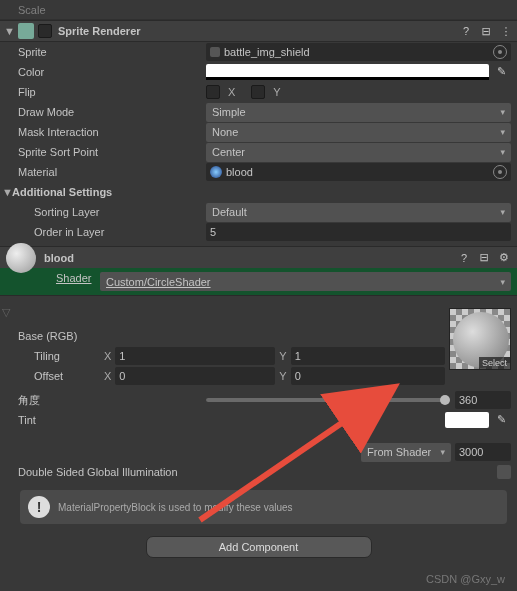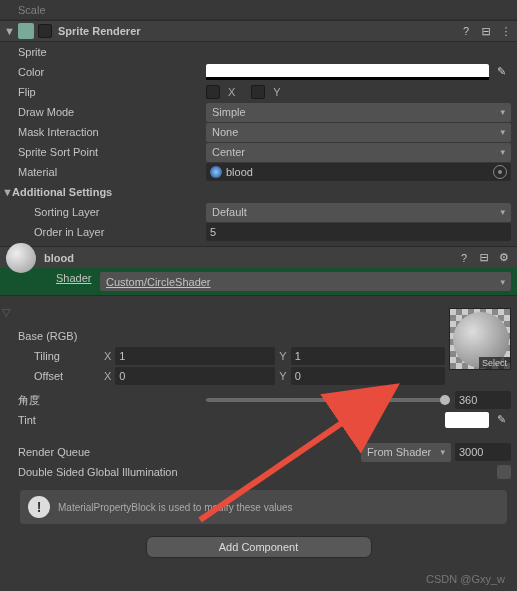--- a/index.html
+++ b/index.html
@@ -71,20 +71,27 @@
   <b>Sprite Renderer</b>
   <div class="header-icons">
     <span class="icon">?</span>
     <span class="icon">⊟</span>
     <span class="icon">⋮</span>
   </div>
 </div>
 
 <div class="row">
   <span class="prop-label">Sprite</span>
+  <div class="prop-field">
+    <div class="obj-field">
+      <span class="dot"></span>
+      <span>battle_img_shield</span>
+      <span class="circle"></span>
+    </div>
+  </div>
 </div>
 
 <div class="row">
   <span class="prop-label">Color</span>
   <div class="prop-field">
     <div class="color-field">
         <div class="alpha"></div>
       </div>
     <span class="eyedrop">✎</span>
   </div>
@@ -217,21 +224,20 @@
 
 <div class="row">
   <span class="prop-label">Tint</span>
   <div class="prop-field" style="justify-content:flex-end;">
     <div class="color-field" style="flex:0 0 44px;"></div>
     <span class="eyedrop">✎</span>
   </div>
 </div>
 
 <div class="row" style="margin-top:12px;">
-  <span class="prop-label">Render Queue</span>
   <div class="prop-field" style="justify-content:flex-end;">
     <div class="dropdown" style="flex:0 0 90px;">
         <span>From Shader</span>
       </div>
     <input class="num-input" style="width: 56px;" value="3000">
   </div>
 </div>
 
 <div class="row">
   <span class="prop-label" style="width:auto;flex:1;">Double Sided Global Illumination</span>

